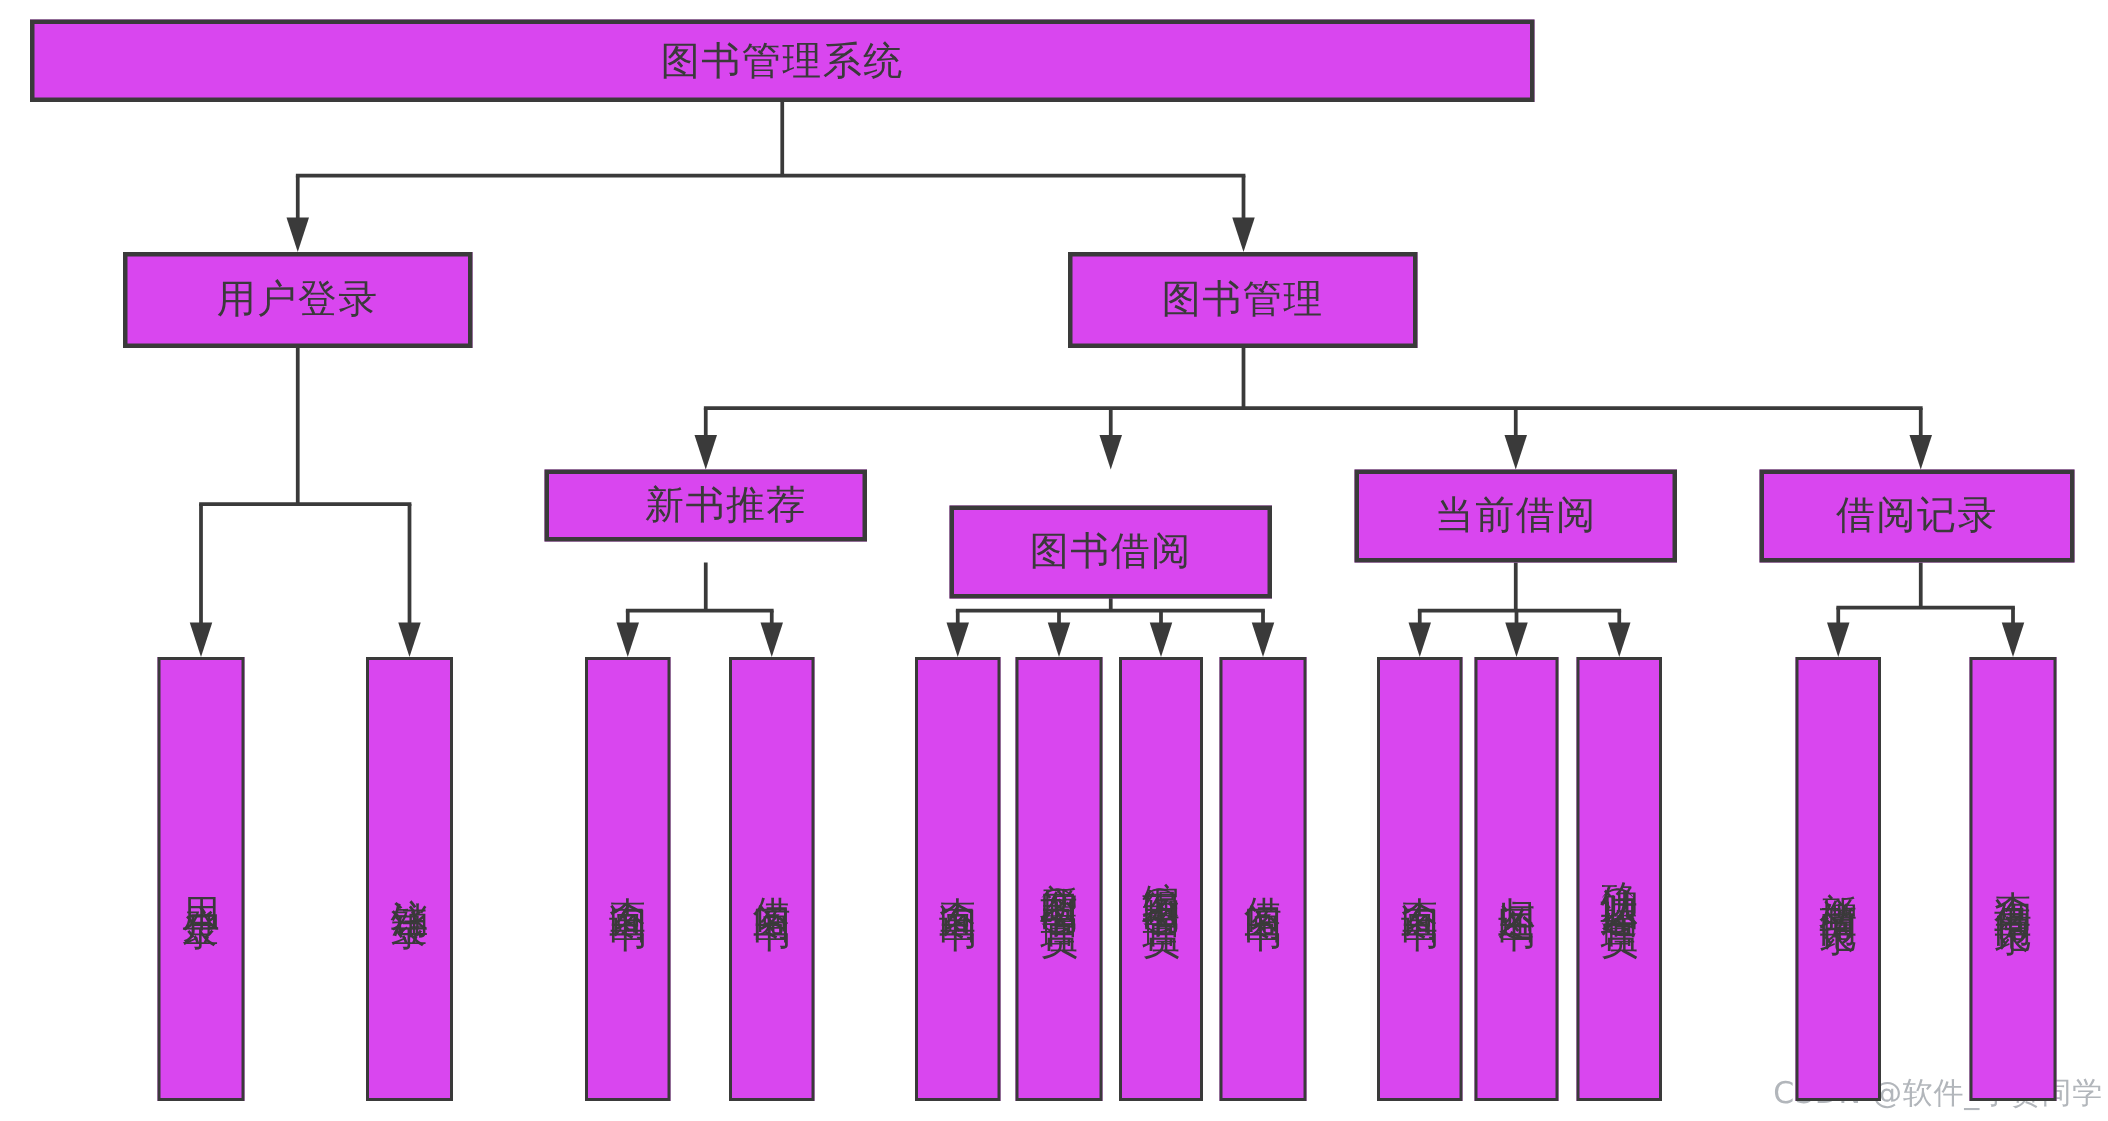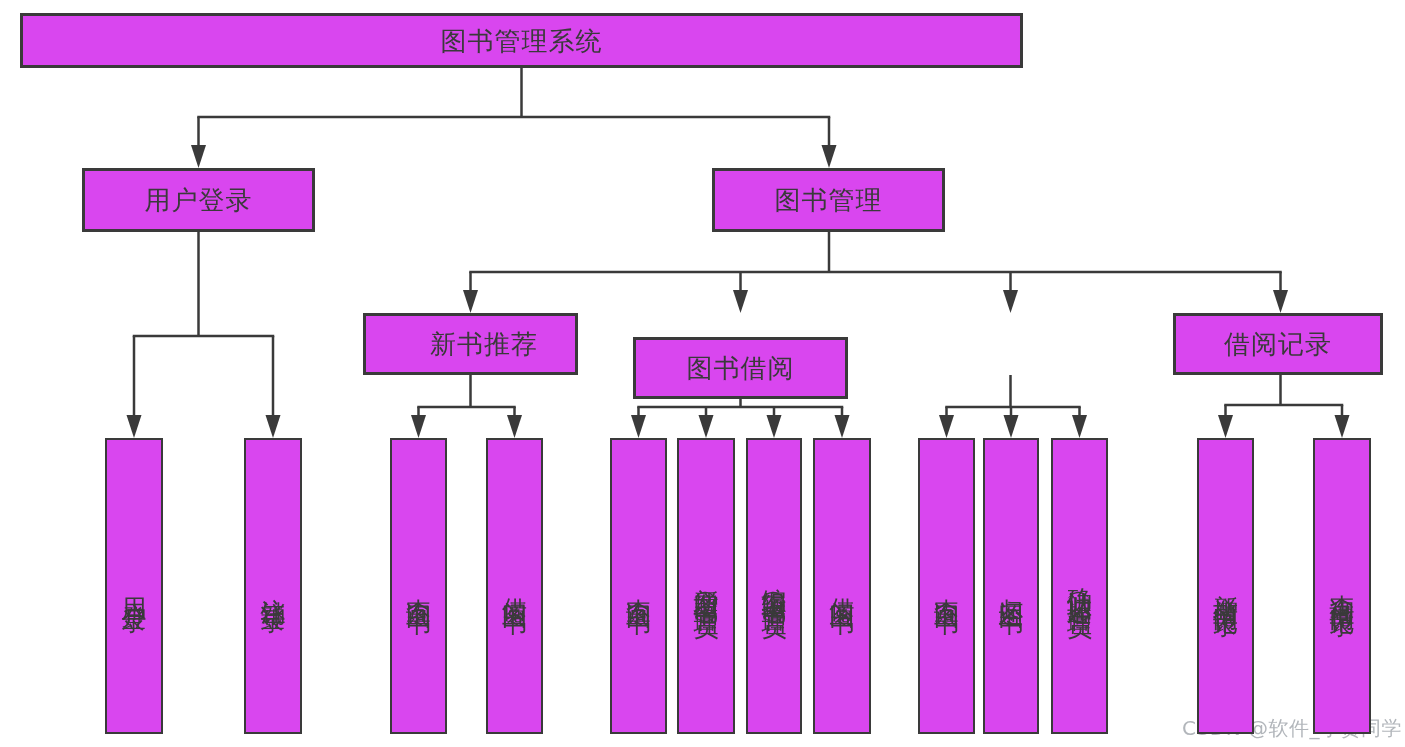--- a/index.html
+++ b/index.html
@@ -124,22 +124,23 @@
         <polygon points="1218,415 1233,415 1225.5,438" fill="#3a3a3a"></polygon>
         <line x1="1342" y1="405" x2="1342" y2="419" stroke="#3a3a3a" stroke-width="2.5"></line>
         <polygon points="1334.5,415 1349.5,415 1342,438" fill="#3a3a3a"></polygon>
       </g>
     </svg>
 
   <div id="watermark">CSDN @软件_小贺同学</div>
 <div class="node" style="left: 20px; top: 13px; width: 1003px; height: 55px; border-color: rgb(58, 58, 58); color: rgb(58, 58, 58);">图书管理系统</div>
     <div class="node" style="left: 82px; top: 168px; width: 233px; height: 64px; border-color: rgb(58, 58, 58); color: rgb(58, 58, 58);">用户登录</div>
     <div class="node" style="left: 712px; top: 168px; width: 233px; height: 64px; border-color: rgb(58, 58, 58); color: rgb(58, 58, 58);">图书管理</div>
-    <div class="node" style="left: 363px; top: 313px; width: 215px; height: 62px; border-color: rgb(58, 58, 58); color: rgb(58, 58, 58); padding-left: 27px;">新书推荐</div>
+    <div class="node" style="left: 363px; top: 313px; width: 215px; height: 48px; border-color: rgb(58, 58, 58); color: rgb(58, 58, 58); padding-left: 27px;">新书推荐</div>
     <div class="node" style="left: 633px; top: 313px; width: 215px; height: 62px; border-color: rgb(58, 58, 58); color: rgb(58, 58, 58); margin-top: 24px;">图书借阅</div>
+    <div class="node" style="left: 903px; top: 313px; width: 215px; height: 62px; border-color: rgb(58, 58, 58); color: rgb(58, 58, 58);">当前借阅</div>
     <div class="node" style="left: 1173px; top: 313px; width: 210px; height: 62px; border-color: rgb(58, 58, 58); color: rgb(58, 58, 58);">借阅记录</div>
     <div class="node vertical" style="left: 105px; top: 438px; width: 58px; height: 296px; border-color: rgb(58, 58, 58); color: rgb(58, 58, 58);">用户登录</div>
     <div class="node vertical" style="left: 244px; top: 438px; width: 58px; height: 296px; border-color: rgb(58, 58, 58); color: rgb(58, 58, 58);">注销登录</div>
     <div class="node vertical" style="left: 390px; top: 438px; width: 57px; height: 296px; border-color: rgb(58, 58, 58); color: rgb(58, 58, 58);">查询图书</div>
     <div class="node vertical" style="left: 486px; top: 438px; width: 57px; height: 296px; border-color: rgb(58, 58, 58); color: rgb(58, 58, 58);">借阅图书</div>
     <div class="node vertical" style="left: 610px; top: 438px; width: 57px; height: 296px; border-color: rgb(58, 58, 58); color: rgb(58, 58, 58);">查询图书</div>
     <div class="node vertical" style="left: 677px; top: 438px; width: 58px; height: 296px; border-color: rgb(58, 58, 58); color: rgb(58, 58, 58);">新增图书（管理员）</div>
     <div class="node vertical" style="left: 746px; top: 438px; width: 56px; height: 296px; border-color: rgb(58, 58, 58); color: rgb(58, 58, 58);">编辑图书（管理员）</div>
     <div class="node vertical" style="left: 813px; top: 438px; width: 58px; height: 296px; border-color: rgb(58, 58, 58); color: rgb(58, 58, 58);">借阅图书</div>
     <div class="node vertical" style="left: 918px; top: 438px; width: 57px; height: 296px; border-color: rgb(58, 58, 58); color: rgb(58, 58, 58);">查询图书</div>

